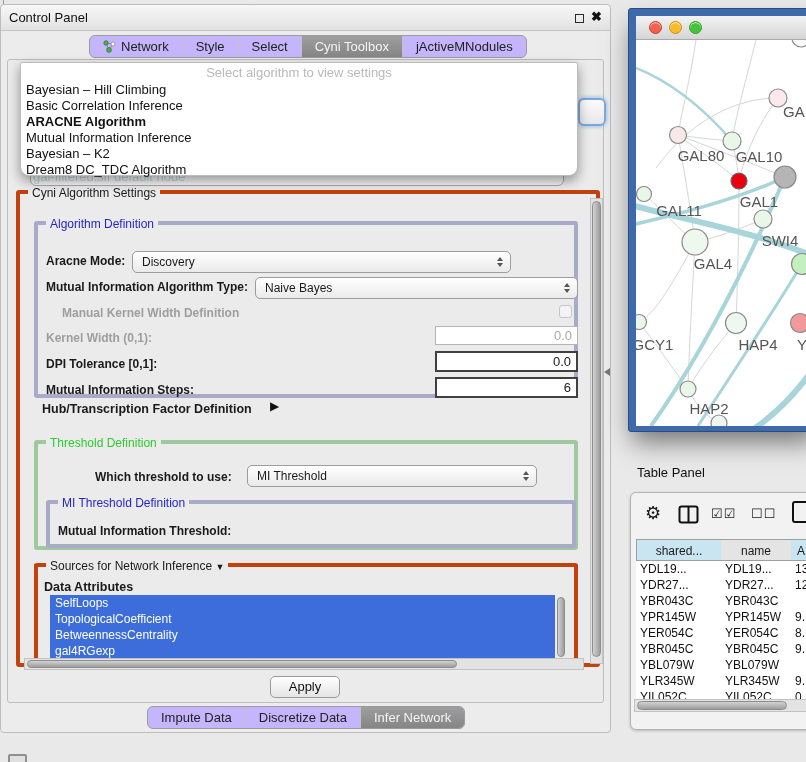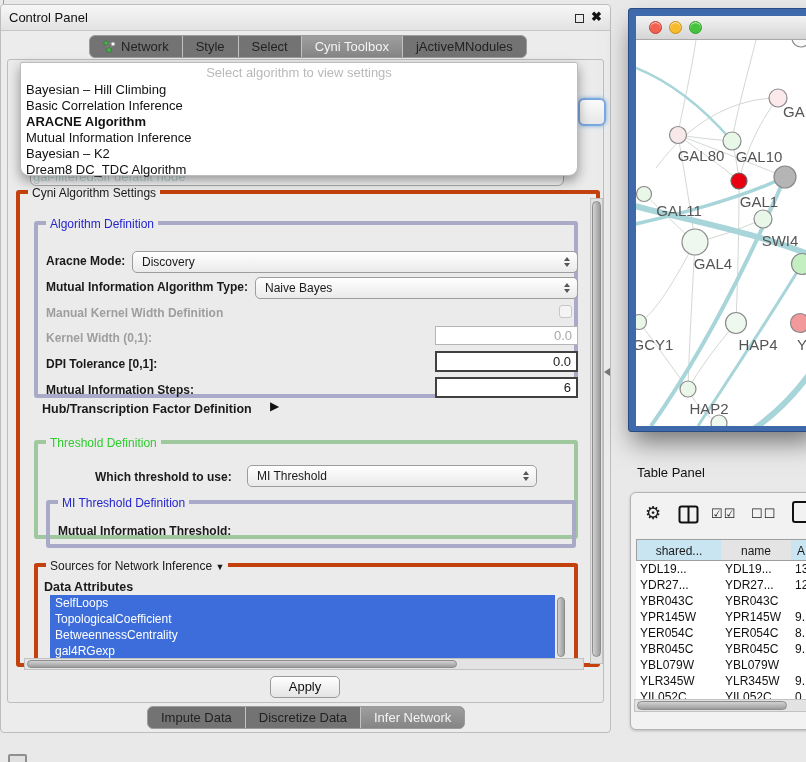--- a/index.html
+++ b/index.html
@@ -13,21 +13,21 @@
   .lbl.dis{color:#9e9e9e;}
   .combo{position:absolute;border:1px solid #9d9d9d;border-radius:5px;background:linear-gradient(#ffffff,#eaeaea);font-size:12px;line-height:20px;padding-left:9px;}
   .combo .arr{position:absolute;right:7px;top:50%;transform:translateY(-50%);display:flex;flex-direction:column;gap:2px;}
   .tri-u{width:0;height:0;border-left:3.5px solid transparent;border-right:3.5px solid transparent;border-bottom:4px solid #555;}
   .tri-d{width:0;height:0;border-left:3.5px solid transparent;border-right:3.5px solid transparent;border-top:4px solid #555;}
   .field{position:absolute;background:#fff;border:2px solid #404040;font-size:13px;text-align:right;padding-right:5px;overflow:hidden;}
   .field.dis{border:1px solid #b5b5b5;color:#a8a8a8;}
   .track{position:absolute;background:#e3e3e3;border:1px solid #c2c2c2;}
   .thumb-v{position:absolute;background:linear-gradient(90deg,#d2d2d2,#9d9d9d);border:1px solid #8d8d8d;border-radius:6px;}
   .thumb-h{position:absolute;background:linear-gradient(#d2d2d2,#9d9d9d);border:1px solid #8d8d8d;border-radius:6px;}
-  .segbar{position:absolute;display:flex;background:#737373;border:1px solid #9c9c9c;border-radius:6px;overflow:hidden;height:23px;font-size:13px;}
+  .segbar{position:absolute;display:flex;background:#c4b5fd;border:1px solid #9c9c9c;border-radius:6px;overflow:hidden;height:23px;font-size:13px;}
   .seg{display:flex;align-items:center;gap:5px;padding:0 13px;border-right:1px solid #c2c2c2;color:#222;white-space:nowrap;}
   .seg:last-child{border-right:none;}
   .seg.sel{background:linear-gradient(#9e9e9e,#858585);color:#f4f4f4;}
   
   #cp{position:absolute;left:0;top:4px;width:611px;height:729px;background:#ececec;border:1px solid #bdbdbd;border-radius:4px;}
   #cp-titlebar{position:absolute;left:0;top:0;right:0;height:26px;background:linear-gradient(#f7f7f7,#e2e2e2);border-bottom:1px solid #c6c6c6;border-radius:4px 4px 0 0;}
   #cp-title{position:absolute;left:8px;top:0;line-height:26px;font-size:13px;color:#111;}
   #cp-body{position:absolute;left:6px;top:54px;width:597px;height:644px;border:1px solid #bdbdbd;border-radius:3px;background:#ebebeb;}
   #algo-popup{position:absolute;left:12px;top:2px;width:558px;height:114px;background:#fff;border:1px solid #bcbcbc;border-radius:2px 2px 9px 9px;box-shadow:0 5px 12px rgba(0,0,0,.38);z-index:6;}
   .popup-hint{text-align:center;color:#b9b9b9;font-size:13px;padding-top:2px;}
@@ -111,54 +111,54 @@
         <span class="legend">Cyni Algorithm Settings</span>
 
         <div class="track" style="left:570px;top:4px;width:13px;height:466px;">
           <div class="thumb-v" style="left:1px;top:2px;width:9px;height:456px;"></div>
         </div>
 
         <div class="groupbox" style="left:14px;top:27px;width:544px;height:177px;border-color:#a9a9c8;">
           <span class="legend" style="color:#2525cc;">Algorithm Definition</span>
 
           <span class="lbl" style="left:8px;top:29px;">Aracne Mode:</span>
-          <div class="combo" style="left:94px;top:26px;width:446px;height:22px;">
+          <div class="combo" style="left:94px;top:26px;width:379px;height:22px;">
             <span>Discovery</span>
             <span class="arr">
                 <span class="tri-u"></span>
                 <span class="tri-d"></span>
               </span>
           </div>
 
           <span class="lbl" style="left:8px;top:55px;">Mutual Information Algorithm Type:</span>
           <div class="combo" style="left:217px;top:52px;width:323px;height:22px;">
             <span>Naive Bayes</span>
             <span class="arr">
                 <span class="tri-u"></span>
                 <span class="tri-d"></span>
               </span>
           </div>
 
-          <span class="lbl dis" style="left:8px;top:81px;">Manual Kernel Width Definition</span>
+          <span class="lbl dis" style="left:24px;top:81px;">Manual Kernel Width Definition</span>
           <span class="abs" style="left:521px;top:80px;width:13px;height:13px;border:1px solid #c6c6c6;border-radius:3px;background:#f4f4f4;"></span>
 
           <span class="lbl dis" style="left:8px;top:106px;">Kernel Width (0,1):</span>
           <div class="field dis" style="left:397px;top:101px;width:143px;height:19px;line-height:17px;">0.0</div>
 
           <span class="lbl" style="left:8px;top:132px;">DPI Tolerance [0,1]:</span>
           <div class="field" style="left:397px;top:126px;width:143px;height:21px;line-height:17px;">0.0</div>
 
           <span class="lbl" style="left:8px;top:158px;">Mutual Information Steps:</span>
           <div class="field" style="left:397px;top:152px;width:143px;height:21px;line-height:17px;">6</div>
         </div>
 
         <span class="lbl" style="left:22px;top:208px;font-size:12.5px;">Hub/Transcription Factor Definition</span>
         <span class="abs" style="left:250px;top:205px;font-size:12px;color:#111;">▶</span>
 
-        <div class="groupbox" style="left:14px;top:246px;width:544px;height:99px;border-color:#9fc89f;">
+        <div class="groupbox" style="left:14px;top:246px;width:544px;height:110px;border-color:#9fc89f;">
           <span class="legend" style="color:#2ecc2e;">Threshold Definition</span>
 
           <span class="lbl" style="left:57px;top:26px;">Which threshold to use:</span>
           <div class="combo" style="left:209px;top:21px;width:290px;height:22px;">
             <span>MI Threshold</span>
             <span class="arr">
                 <span class="tri-u"></span>
                 <span class="tri-d"></span>
               </span>
           </div>

